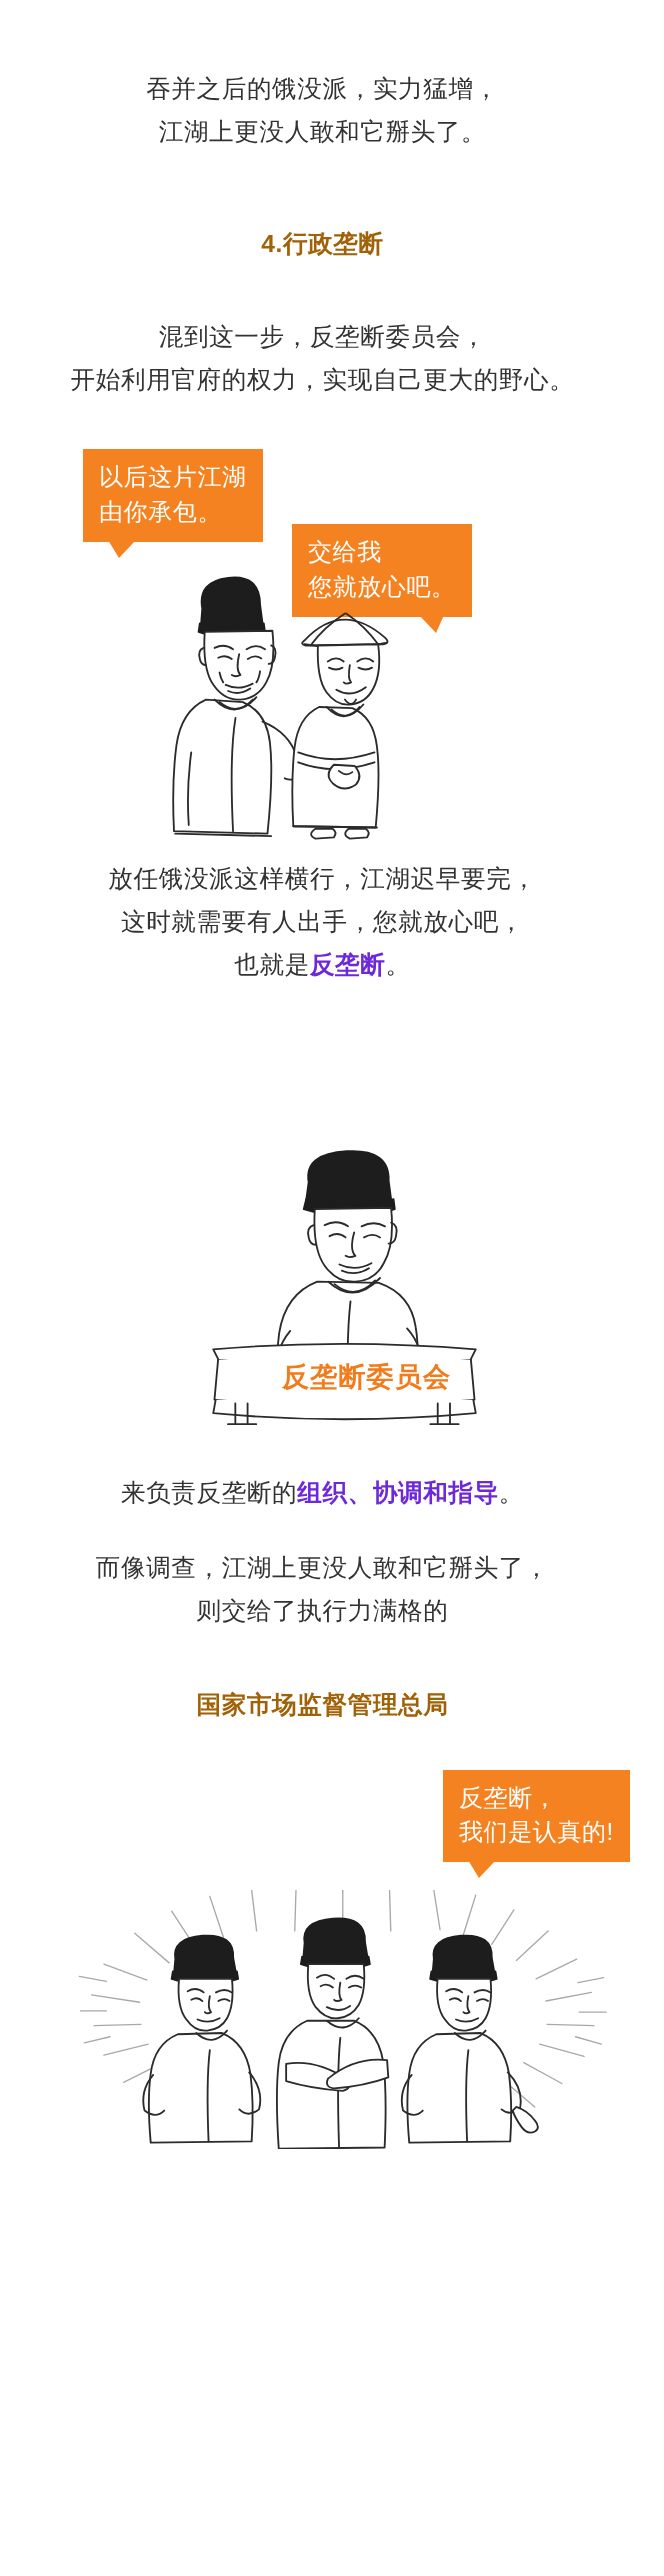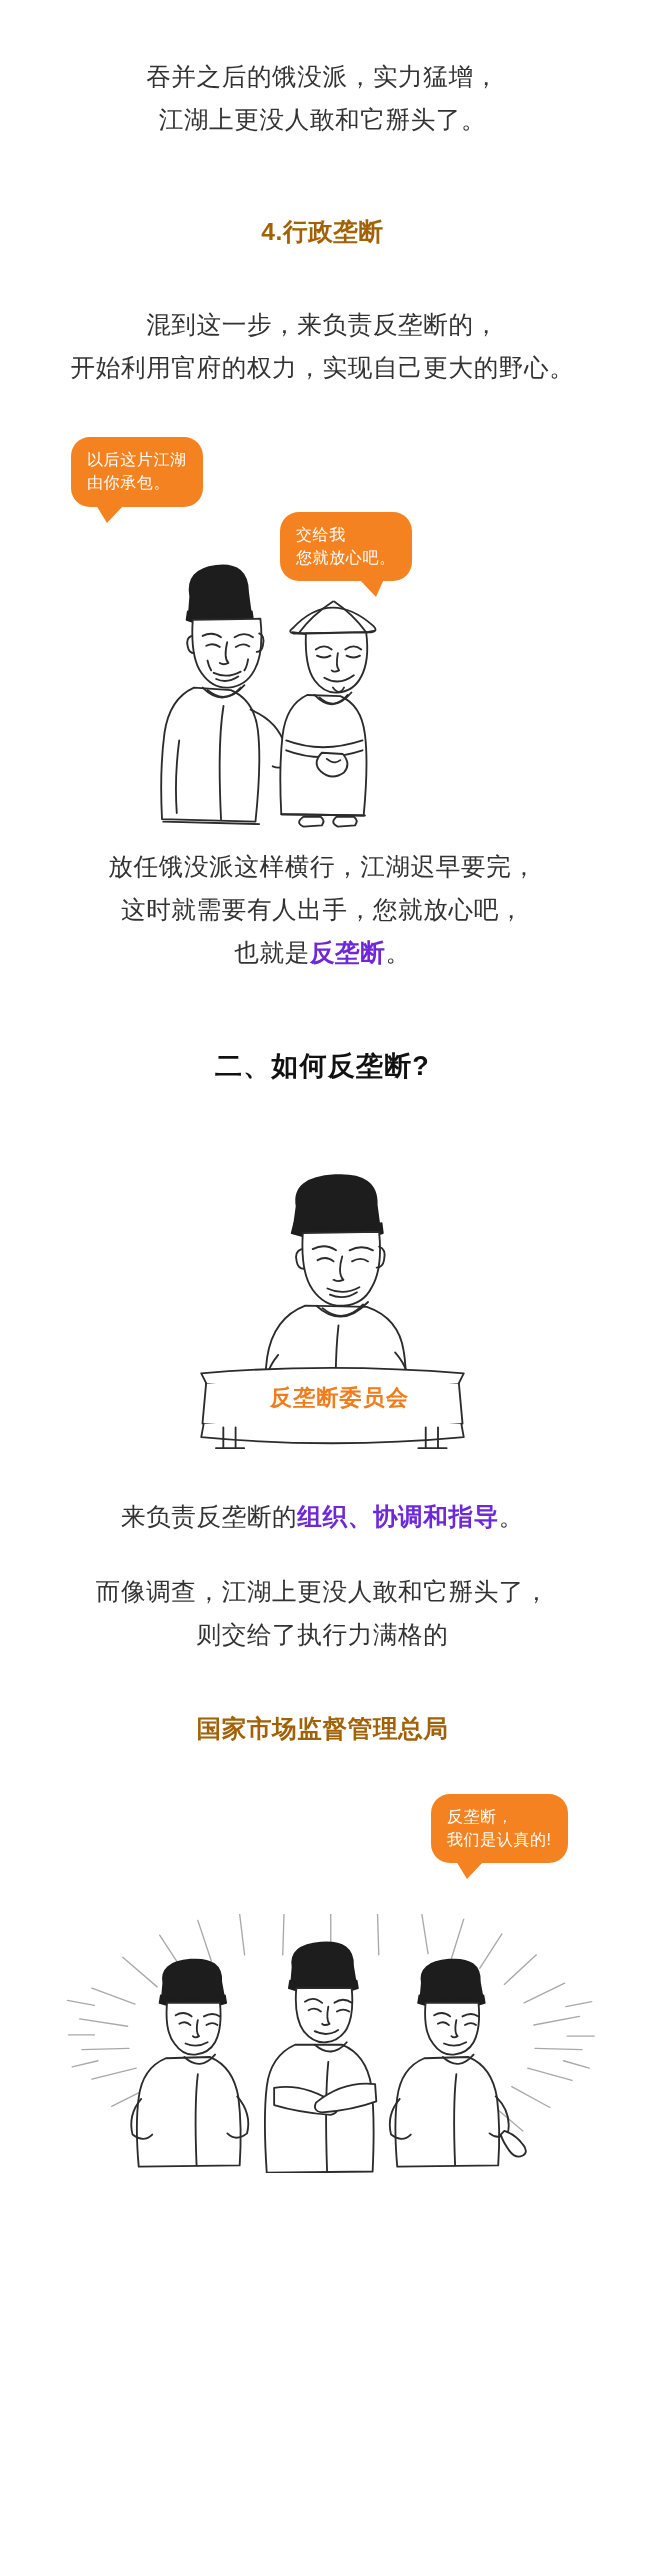--- a/index.html
+++ b/index.html
@@ -7,21 +7,21 @@
   body {
     width: 665px;
     background: #ffffff;
     font-family: "Liberation Sans", sans-serif;
     color: #2b2b2b;
   }
   .page {
     width: 645px;
     min-height: 2576px;
     position: relative;
-    padding: 0;
+    padding: 12px;
     overflow: hidden;
   }
 
   
   .para {
     text-align: center;
     font-size: 24.6px;
     line-height: 1.75;
     color: #333;
     letter-spacing: 0.6px;
@@ -44,24 +44,24 @@
   b, .bold { font-weight: bold; color: #6d28d9; }
   .spacer-sm { height: 32px; }
   .spacer-md { height: 55px; }
   .spacer-lg { height: 74px; }
 
   
   .bubble {
     position: absolute;
     background: #f58220;
     color: #ffffff;
-    font-size: 16px;
+    font-size: 24px;
     line-height: 1.45;
     padding: 11px 16px 12.3px 16px;
-    border-radius: 19px;
+    border-radius: 0;
     text-align: left;
     letter-spacing: 0.6px;
   }
   .bubble .line { display: block; white-space: nowrap; }
   .bubble .tail {
     position: absolute;
     width: 0; height: 0;
   }
   .bubble.tail-bl .tail {
     bottom: -16px; left: 24.6px;
@@ -78,21 +78,21 @@
 
   
   .illus {
     position: relative;
     width: 100%;
   }
   .illus svg { display: block; margin: 0 auto; }
 
   .sign-text {
     position: absolute;
-    font-size: 22px;
+    font-size: 27px;
     font-weight: bold;
     color: #f07c1b;
     letter-spacing: 1.2px;
     white-space: nowrap;
   }
 </style>
 </head>
 <body>
 
 <div class="page">
@@ -103,21 +103,21 @@
     <span class="line">江湖上更没人敢和它掰头了。</span>
   </div>
 
   <div class="spacer-lg"></div>
 
   <div class="heading">4.行政垄断</div>
 
   <div class="spacer-md"></div>
 
   <div class="para">
-    <span class="line">混到这一步，来负责反垄断的，</span>
+    <span class="line">混到这一步，反垄断委员会，</span>
     <span class="line">开始利用官府的权力，实现自己更大的野心。</span>
   </div>
 
   <div class="illus" style="height:431px; margin-top:24.6px;">
 
     <div class="bubble tail-bl" style="left:71px; top:23.4px;">
       <span class="line">以后这片江湖</span>
       <span class="line">由你承包。</span>
       <span class="tail"></span>
     </div>
@@ -202,21 +202,20 @@
   </div>
 
   <div class="para">
     <span class="line">放任饿没派这样横行，江湖迟早要完，</span>
     <span class="line">这时就需要有人出手，您就放心吧，</span>
     <span class="line"><span>也就是</span><b>反垄断</b><span>。</span></span>
   </div>
 
   <div class="spacer-lg"></div>
 
-  <div class="heading-big">二、如何反垄断?</div>
 
   <div class="spacer-md"></div>
 
 
   <div class="illus" style="height:332px; margin-top:24.6px;">
     <svg width="283" height="296" viewBox="0 0 460 480" style="position:absolute; left:197px; top:6.2px;">
       <g fill="none" stroke="#2b2b2b" stroke-width="3" stroke-linejoin="round" stroke-linecap="round">
 
         <path d="M162 58 q-8 -46 62 -50 q70 -4 68 48 l4 30 q-64 18 -138 2 z" fill="#1d1d1d" stroke="#1d1d1d"></path>
         <path d="M158 86 q68 22 142 0 l2 16 q-72 24 -148 0 z" fill="#1d1d1d" stroke="#1d1d1d"></path>

